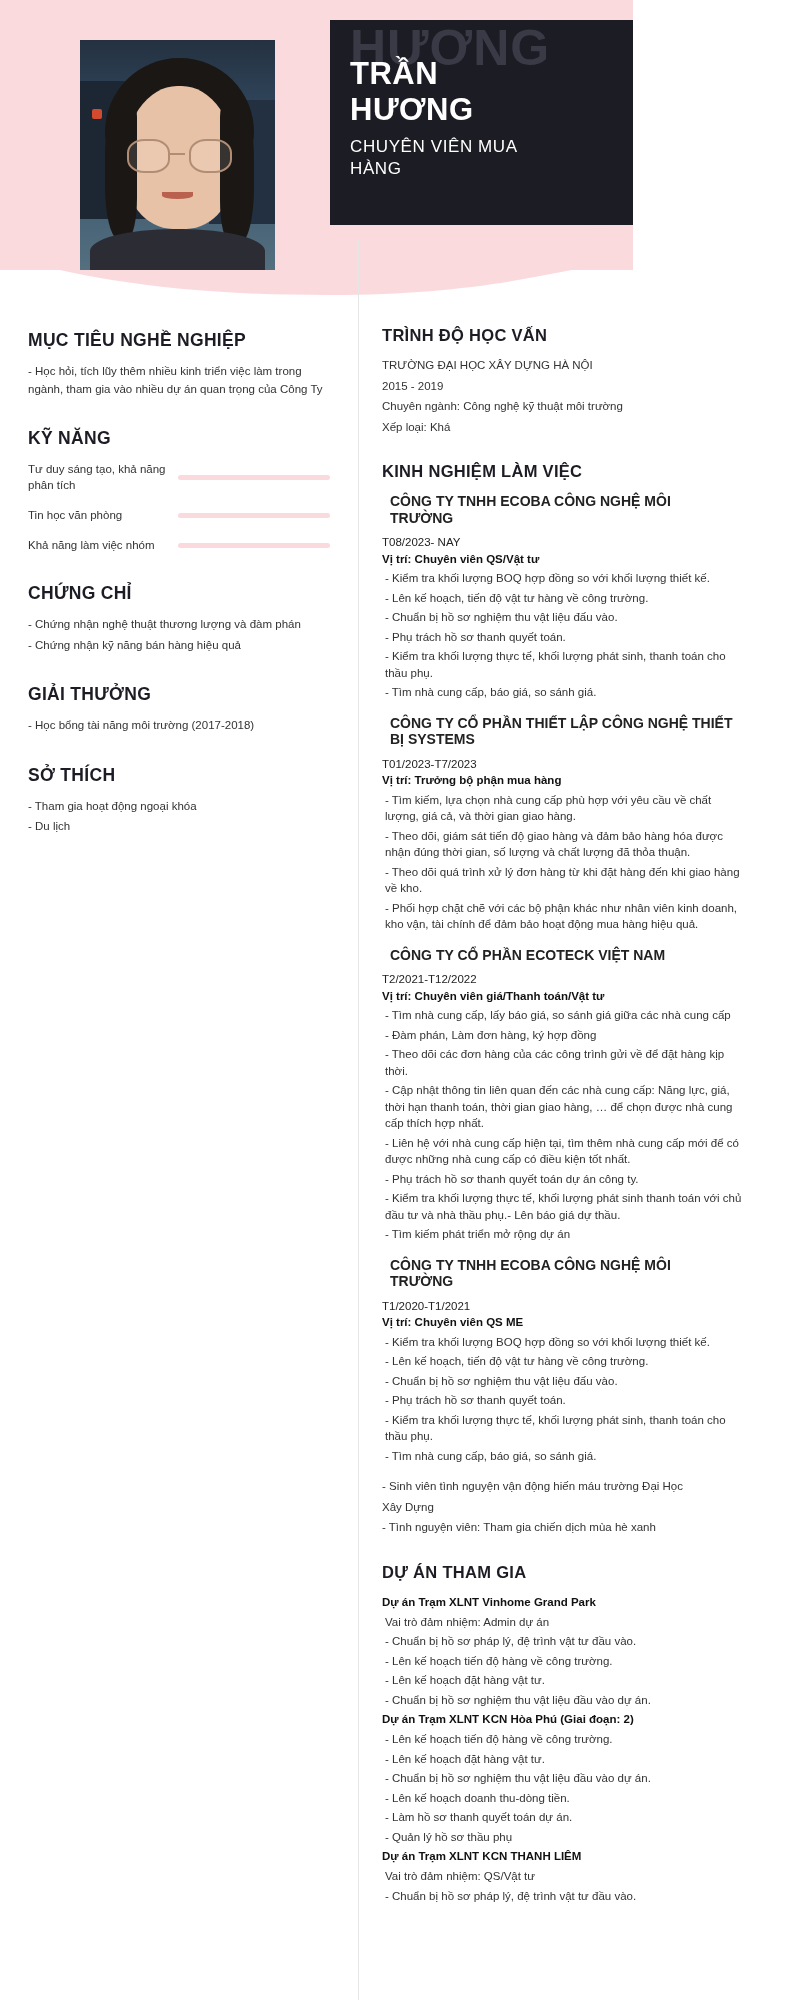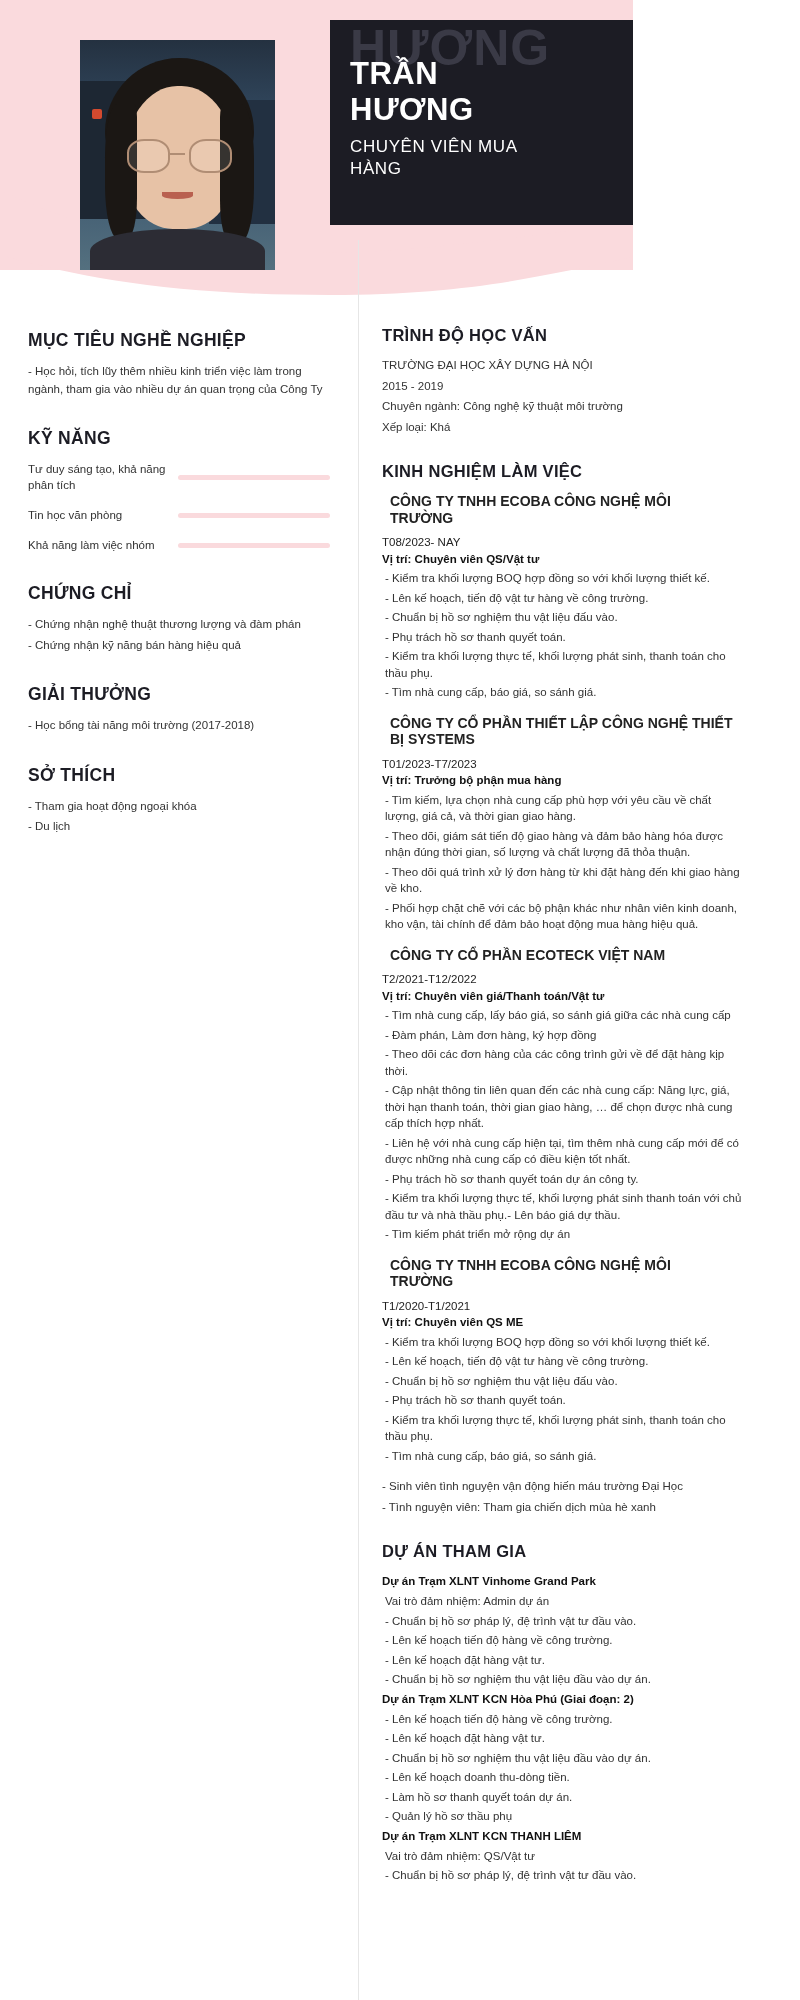--- a/index.html
+++ b/index.html
@@ -414,20 +414,21 @@
       <p class="exp-role">Vị trí: Chuyên viên QS ME</p>
       <p class="bullet">- Kiểm tra khối lượng BOQ hợp đồng so với khối lượng thiết kế.</p>
       <p class="bullet">- Lên kế hoạch, tiến độ vật tư hàng về công trường.</p>
       <p class="bullet">- Chuẩn bị hồ sơ nghiệm thu vật liệu đấu vào.</p>
       <p class="bullet">- Phụ trách hồ sơ thanh quyết toán.</p>
       <p class="bullet">- Kiểm tra khối lượng thực tế, khối lượng phát sinh, thanh toán cho thầu phụ.</p>
       <p class="bullet">- Tìm nhà cung cấp, báo giá, so sánh giá.</p>
     </div>
 
     <p class="txt-sm">-  Sinh viên tình nguyện vận động hiến máu trường Đại Học</p>
+    <p class="txt-sm">Xây Dựng</p>
     <p class="txt-sm">- Tình nguyện viên: Tham gia chiến dịch mùa hè xanh</p>
 
     <h2 class="sec">DỰ ÁN THAM GIA</h2>
 
     <div>
       <p class="proj-title">Dự án Trạm XLNT Vinhome Grand Park</p>
       <p class="bullet">Vai trò đảm nhiệm: Admin dự án</p>
       <p class="bullet">- Chuẩn bị hồ sơ pháp lý, đệ trình vật tư đầu vào.</p>
       <p class="bullet">- Lên kế hoạch tiến độ hàng về công trường.</p>
       <p class="bullet">- Lên kế hoạch đặt hàng vật tư.</p>

